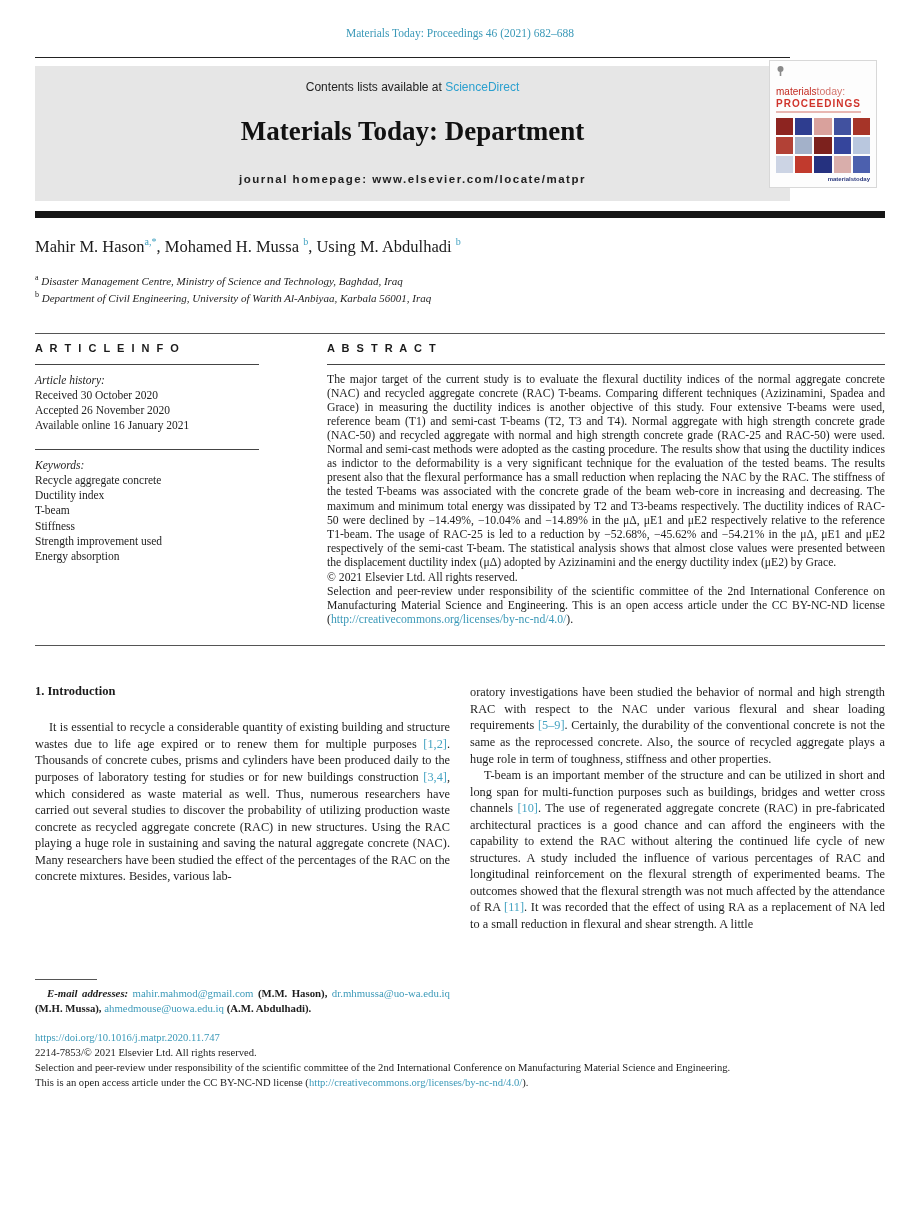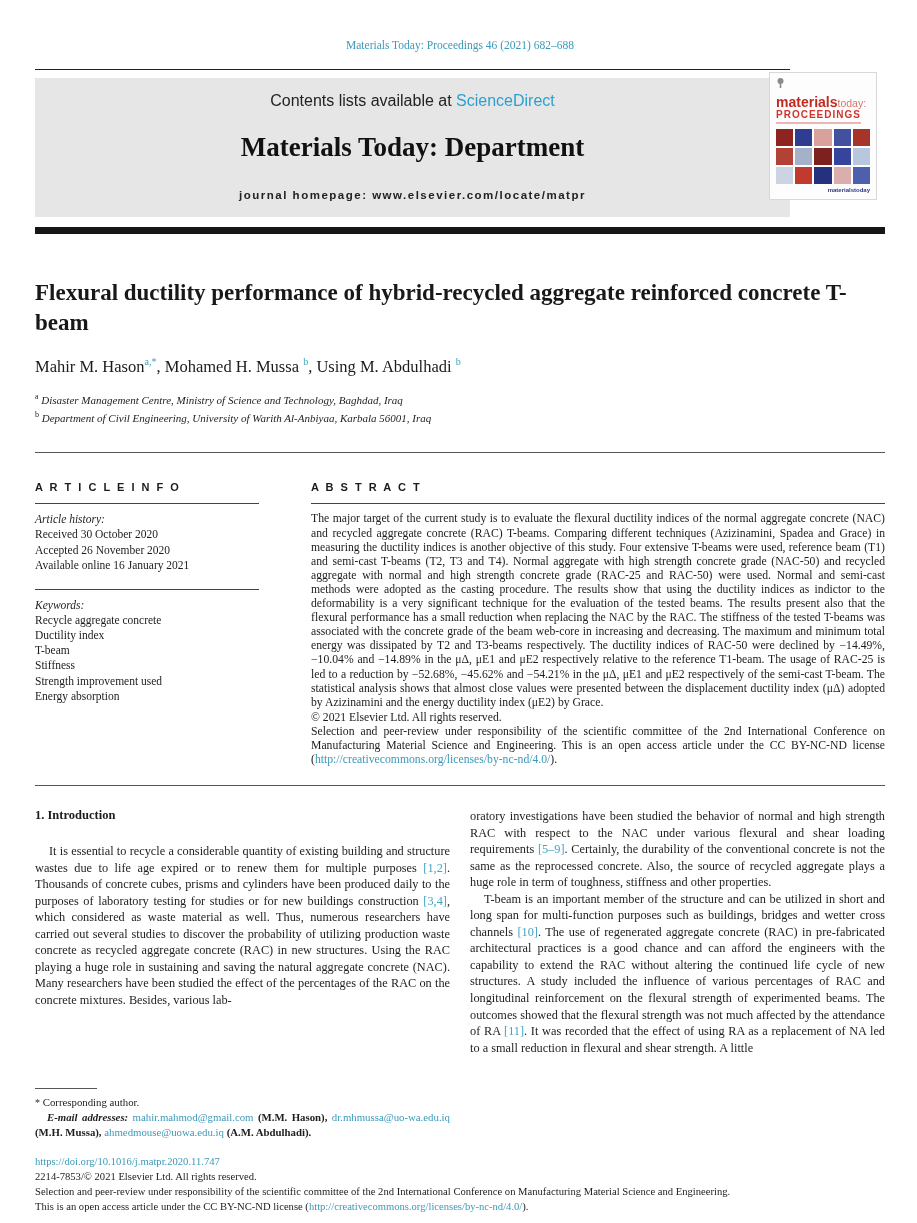--- a/index.html
+++ b/index.html
@@ -3,21 +3,21 @@
 <meta charset="utf-8">
 <style>
   * { margin:0; padding:0; box-sizing:border-box; }
   html,body { background:#ffffff; }
   body {
     width:917px; height:1223px; overflow:hidden;
     font-family:"Liberation Serif", serif;
     color:#1c1c1c;
     position:relative;
   }
-  .page { padding:12px 32px 0 35px; }
+  .page { padding:0 32px 0 35px; }
 
   
   .citation {
     text-align:center; font-size:11.5px; color:#3b99b8;
     padding-top:27px; font-family:"Liberation Serif", serif;
   }
 
   
   .masthead { margin-top:18px; position:relative; }
   .mast-main {
@@ -28,42 +28,42 @@
   .logo-col { width:128px; background:#fff; padding-top:12px; text-align:center; }
   .logo-col svg { display:block; margin:0 auto; }
   .elsevier-word {
     font-family:"Liberation Serif", serif; color:#e8891c;
     font-size:20px; letter-spacing:0.5px; margin-top:2px;
   }
   .gray-box {
     flex:1; background:#e6e6e6; margin-top:8px; margin-bottom:10px;
     text-align:center; padding:14px 10px 16px 10px;
   }
-  .contents-line { font-family:"Liberation Sans", sans-serif; font-size:16px; color:#222; }
+  .contents-line { font-family:"Liberation Sans", sans-serif; font-size:12px; color:#222; }
   .contents-line .sd { color:#2ba0cf; }
   .journal-name {
     font-family:"Liberation Serif", serif; font-size:27px; color:#111;
     margin-top:22px; margin-bottom:26px; font-weight:600;
   }
   .homepage-line {
     font-family:"Liberation Sans", sans-serif; font-size:11.5px; font-weight:bold;
     letter-spacing:1.5px; color:#222;
   }
   .homepage-line .url { color:#222; }
   .thick-bar { height:7px; background:#161616; width:100%; margin-top:0px; }
 
   
   .cover {
     position:absolute; right:8px; top:3px; width:108px; height:128px;
     background:#fdfdfd; border:1px solid #d8d8d8; padding:5px 6px 4px 6px;
     font-family:"Liberation Sans", sans-serif;
   }
   .cover .mini-tree { color:#777; font-size:9px; line-height:9px; }
   .cover .brand { margin-top:6px; line-height:10px; }
-  .cover .brand .m { color:#c22a20; font-weight:bold; font-size:14px; }
+  .cover .brand .m { color:#c22a20; font-weight:normal; font-size:10px; }
   .cover .brand .t { color:#d4756e; font-size:10.5px; }
   .cover .proc { color:#d0342c; font-size:10px; letter-spacing:1px; font-weight:bold; margin-top:1px; }
   .cover .subline { height:2px; background:#e8b7b2; margin-top:2px; width:90%; }
   .cover .grid {
     margin-top:5px; display:grid; grid-template-columns:repeat(5,1fr);
     grid-auto-rows:17px; gap:2px;
   }
   .cover .grid div { width:100%; height:100%; }
   .g1{background:#8d2420;} .g2{background:#2e3d8f;} .g3{background:#d9a19c;}
   .g4{background:#41519f;} .g5{background:#a63428;} .g6{background:#b24136;}
@@ -80,21 +80,21 @@
   .authors { margin-top:18px; font-size:16.5px; color:#1b1b1b; }
   .authors sup { font-size:10px; color:#45a3c2; }
   .affils { margin-top:15px; font-size:11px; font-style:italic; line-height:1.45; color:#222; }
   .affils sup { font-size:8px; font-style:normal; }
 
   
   .rule-full { border:none; border-top:1px solid #555; margin-top:26px; }
   .rule-thin { border:none; border-top:1px solid #444; }
 
   
-  .info-abs { display:flex; margin-top:28px; }
+  .info-abs { display:flex; margin-top:8px;gap:16px; }
   .info-col { width:248px; flex:none; }
   .abs-col { margin-left:28px; flex:1; }
   .sec-head {
     font-family:"Liberation Sans", sans-serif; font-size:11px; font-weight:bold;
     letter-spacing:2px; color:#1b1b1b;
   }
   .info-col .rule-thin { margin:10px 0 8px 0; width:224px; }
   .abs-col .rule-thin { margin:10px 0 8px 0; }
   .hist-label, .kw-label { font-style:italic; font-size:11.5px; line-height:1.3; }
   .hist-line, .kw-line { font-size:11.5px; line-height:1.32; }
@@ -102,21 +102,21 @@
   .abstract-text {
     font-size:11.7px; line-height:1.205; text-align:justify; color:#1c1c1c;
   }
   .abs-copy { font-size:11.7px; line-height:1.205; margin-top:1px; }
   .abs-selection { font-size:11.7px; line-height:1.205; text-align:justify; }
 
   .link { color:#3b99b8; }
   .ref { color:#45a3c2; }
 
   
-  .bodycols { display:grid; grid-template-columns:1fr 1fr; column-gap:20px; margin-top:22px; height:332px; }
+  .bodycols { display:grid; grid-template-columns:1fr 1fr; column-gap:20px; margin-top:38px; height:332px; }
   .bcol { display:flex; flex-direction:column; }
   .sec-title { font-size:12.5px; font-weight:bold; margin-bottom:20px; }
   .bodycols p {
     font-size:12.3px; line-height:1.345; text-align:justify; color:#1d1d1d;
   }
   .indent { text-indent:14px; }
 
   
   .footnote { margin-top:auto; }
   .footnote .fn-rule { border:none; border-top:1px solid #555; width:62px; margin-bottom:6px; }
@@ -178,21 +178,20 @@
         <div class="g11"></div>
           <div class="g12"></div>
           <div class="g13"></div>
           <div class="g14"></div>
           <div class="g15"></div>
       </div>
       <div class="covfoot">materialstoday</div>
     </div>
   </div>
 
-  <h1 class="art-title">Flexural ductility performance of hybrid-recycled aggregate reinforced concrete T-beam</h1>
 
   <div class="authors">
     <span>Mahir M. Hason</span><sup>a,*</sup><span>, </span><span>Mohamed H. Mussa</span> <sup>b</sup><span>, </span><span>Using M. Abdulhadi</span> <sup>b</sup>
   </div>
 
   <div class="affils">
     <div><sup>a</sup><span> Disaster Management Centre, Ministry of Science and Technology, Baghdad, Iraq</span></div>
     <div><sup>b</sup><span> Department of Civil Engineering, University of Warith Al-Anbiyaa, Karbala 56001, Iraq</span></div>
   </div>
 
@@ -230,21 +229,20 @@
   </div>
 
   <hr class="rule-full" style="margin-top:18px;">
 
   <div class="bodycols">
     <div class="bcol">
       <div class="sec-title">1. Introduction</div>
       <p class="indent">It is essential to recycle a considerable quantity of existing building and structure wastes due to life age expired or to renew them for multiple purposes <span class="ref">[1,2]</span>. Thousands of concrete cubes, prisms and cylinders have been produced daily to the purposes of laboratory testing for studies or for new buildings construction <span class="ref">[3,4]</span>, which considered as waste material as well. Thus, numerous researchers have carried out several studies to discover the probability of utilizing production waste concrete as recycled aggregate concrete (RAC) in new structures. Using the RAC playing a huge role in sustaining and saving the natural aggregate concrete (NAC). Many researchers have been studied the effect of the percentages of the RAC on the concrete mixtures. Besides, various lab-</p>
       <div class="footnote">
         <hr class="fn-rule">
-        <p><span class="fn-star">*</span><span> Corresponding author.</span></p>
         <p class="fn-emails">
           <span class="fn-label">E-mail addresses:</span><span class="link"> mahir.mahmod@gmail.com</span><span class="fn-owner"> (M.M. Hason), </span><span class="link">dr.mhmussa@uo-wa.edu.iq</span><span class="fn-owner"> (M.H. Mussa), </span><span class="link">ahmedmouse@uowa.edu.iq</span><span class="fn-owner"> (A.M. Abdulhadi).</span>
         </p>
       </div>
     </div>
     <div class="bcol">
       <p>oratory investigations have been studied the behavior of normal and high strength RAC with respect to the NAC under various flexural and shear loading requirements <span class="ref">[5–9]</span>. Certainly, the durability of the conventional concrete is not the same as the reprocessed concrete. Also, the source of recycled aggregate plays a huge role in term of toughness, stiffness and other properties.</p>
       <p class="indent">T-beam is an important member of the structure and can be utilized in short and long span for multi-function purposes such as buildings, bridges and wetter cross channels <span class="ref">[10]</span>. The use of regenerated aggregate concrete (RAC) in pre-fabricated architectural practices is a good chance and can afford the engineers with the capability to extend the RAC without altering the continued life cycle of new structures. A study included the influence of various percentages of RAC and longitudinal reinforcement on the flexural strength of experimented beams. The outcomes showed that the flexural strength was not much affected by the attendance of RA <span class="ref">[11]</span>. It was recorded that the effect of using RA as a replacement of NA led to a small reduction in flexural and shear strength. A little</p>
     </div>
   </div>

